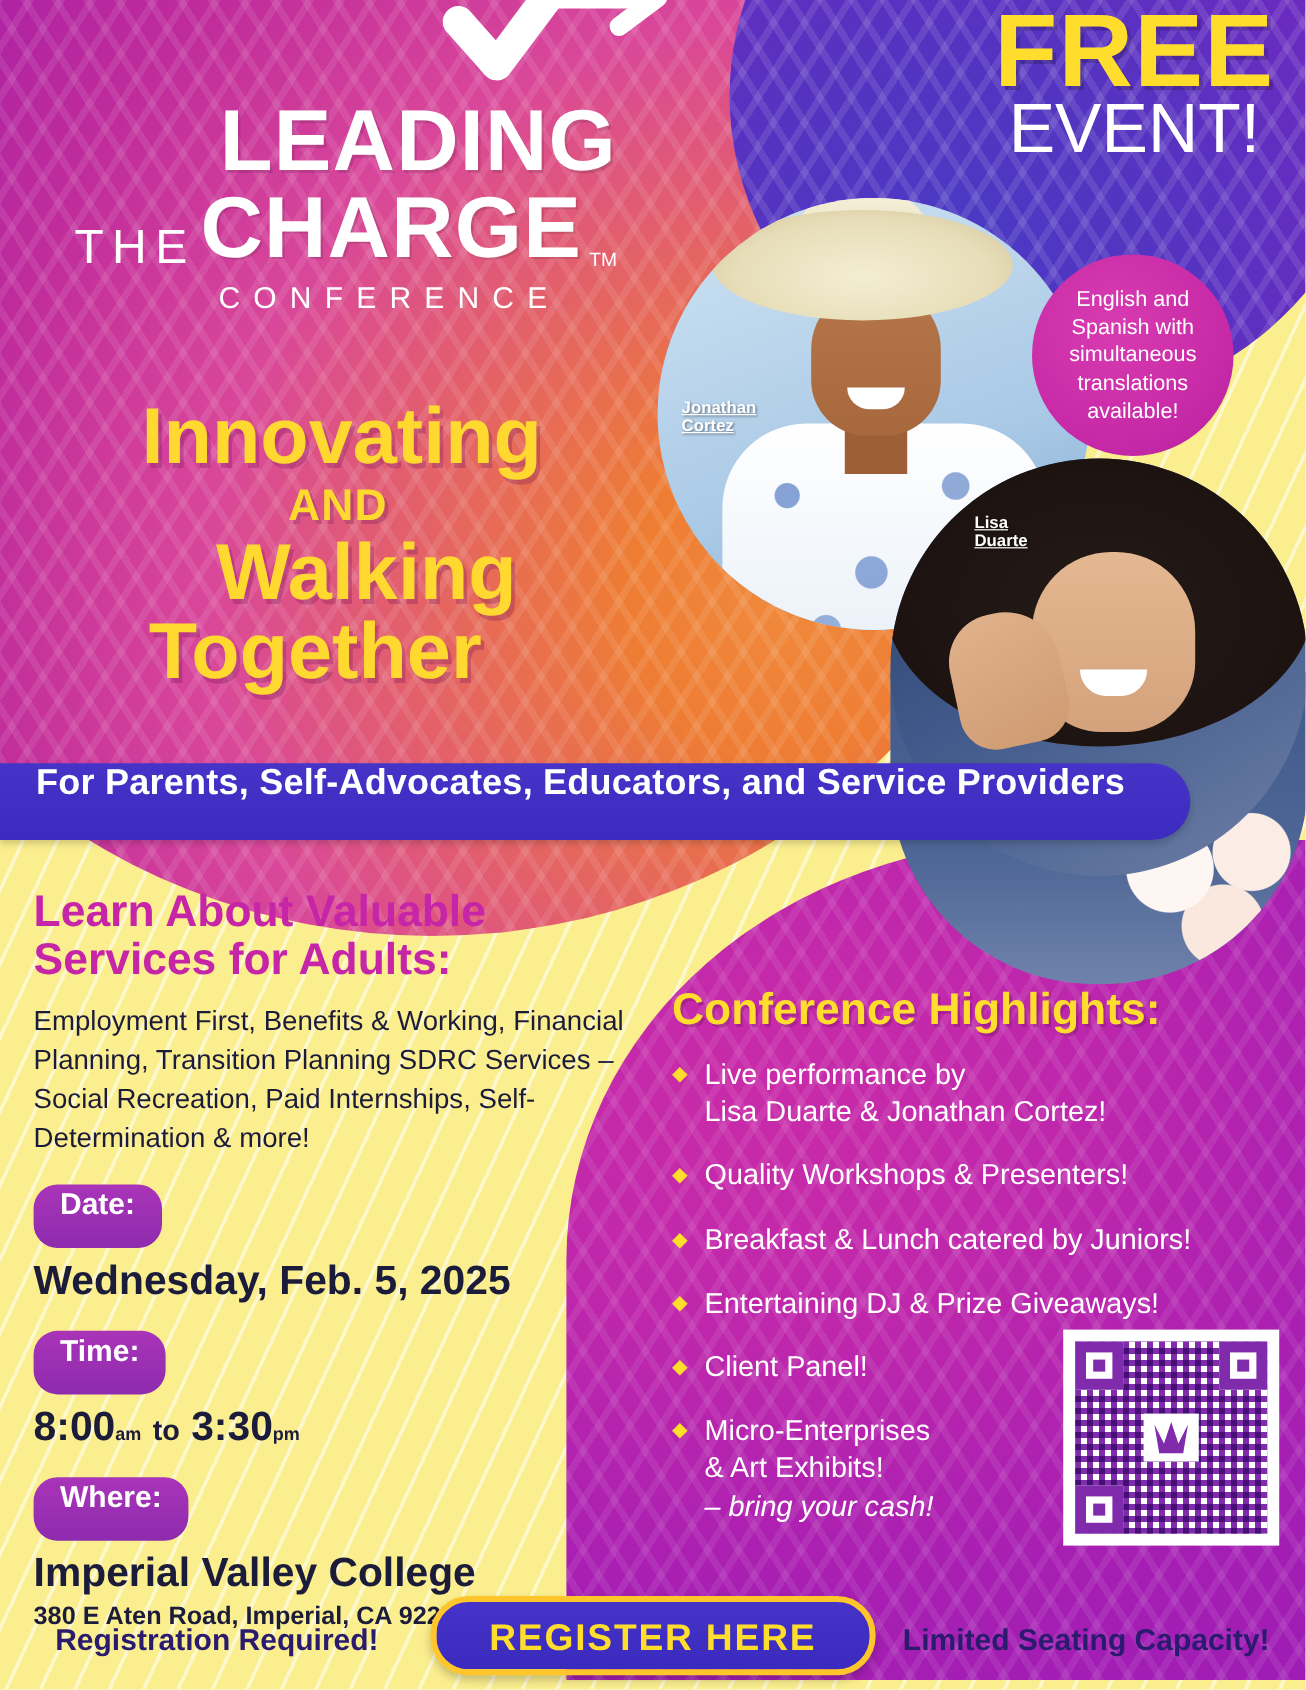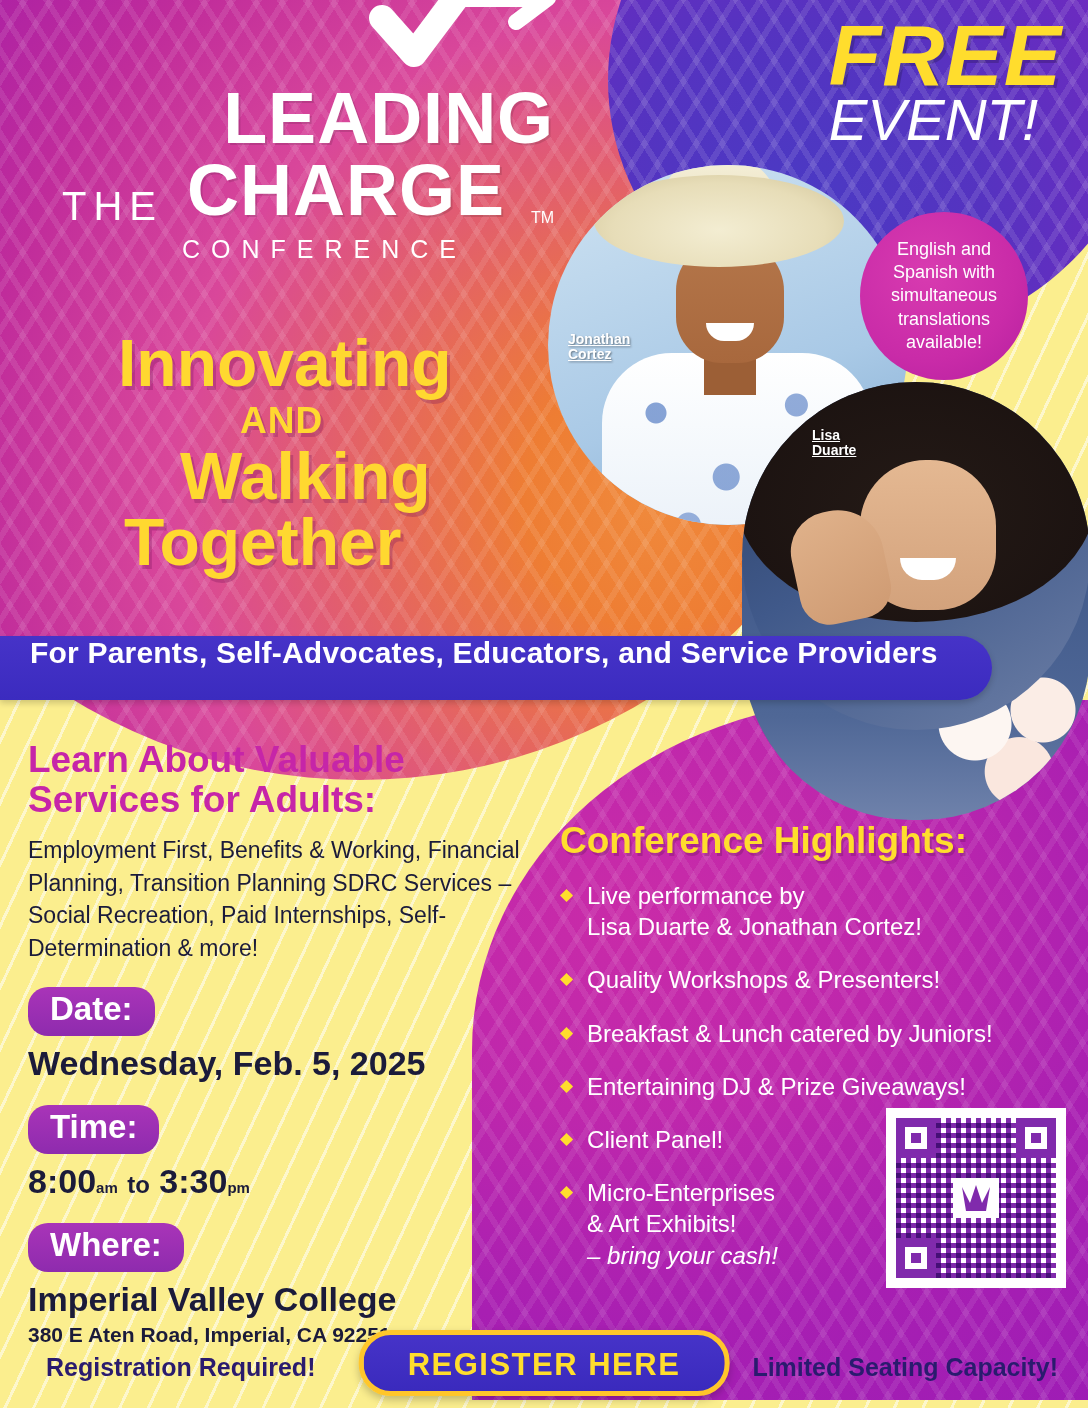--- a/index.html
+++ b/index.html
@@ -83,24 +83,23 @@
       repeating-linear-gradient(58deg,
         rgba(255,255,255,0.08) 0px, rgba(255,255,255,0.08) 6px,
         rgba(255,255,255,0) 6px, rgba(255,255,255,0) 22px),
       repeating-linear-gradient(-58deg,
         rgba(255,255,255,0.08) 0px, rgba(255,255,255,0.08) 6px,
         rgba(255,255,255,0) 6px, rgba(255,255,255,0) 22px);
   }
 
   
   .free-event {
-    position:absolute; right: 26px; top: 18px;
-    text-align: left; line-height: 0.88;
+    position:absolute; right: 26px; top: 6px;
+    text-align: center; line-height: 0.88;
     z-index: 12;
-    font-style: italic;
   }
   .free-event .free {
     font-size: 86px; font-weight: 800; color: #FFDD2D;
     letter-spacing: 1px;
     text-shadow: 3px 3px 0 rgba(0,0,0,0.18);
   }
   .free-event .evt {
     font-size: 58px; font-weight: 500; color: #FFFFFF;
     letter-spacing: 0px;
   }
@@ -109,21 +108,21 @@
   .logo {
     position:absolute; left: 62px; top: 84px; z-index: 11;
     color: #fff;
   }
   .logo .l1 {
     font-size: 72px; font-weight: 800; letter-spacing: 1px;
     line-height: 0.95;
     text-shadow: 2px 2px 0 rgba(0,0,0,0.12);
     text-align: right;
   }
-  .logo .l2 { display:flex; align-items:flex-end; gap: 24px; line-height:0.95; margin-top: 4px;}
+  .logo .l2 { display:flex; align-items:flex-end; gap: 4px; line-height:0.95; margin-top: 4px;}
   .logo .the { font-size: 40px; font-weight: 400; letter-spacing: 7px; }
   .logo .charge { font-size: 72px; font-weight: 800; letter-spacing: 1px; text-shadow: 2px 2px 0 rgba(0,0,0,0.12);}
   .logo .tm { font-size: 16px; vertical-align: super; font-weight: 400; margin-left:2px;}
   .logo .conf {
     font-size: 25px; font-weight: 400; letter-spacing: 11px;
     margin-top: 10px; margin-left: 120px;
   }
   .logo-mark {
     position:absolute; left: 352px; top: -42px;
     width: 210px; height: 130px;
@@ -262,22 +261,22 @@
     position:absolute; left: 28px; top: 740px; width: 500px; z-index: 12;
   }
   .learn-title {
     color:#C625A8; font-size: 37px; font-weight: 800; line-height: 1.08;
   }
   .learn-body {
     color:#1B1B3A; font-size: 23px; line-height: 1.42; margin-top: 14px;
   }
   .pill {
     display:inline-block; background: linear-gradient(180deg,#A934B8,#8E2BAE);
-    color:#fff; font-size: 33px; font-weight: 800;
-    padding: 3px 22px 8px; border-radius: 20px;
+    color:#fff; font-size: 25px; font-weight: 800;
+    padding: 3px 22px 21px; border-radius: 20px;
   }
   .detail-block { margin-top: 22px; }
   .detail-val {
     color:#1B1B3A; font-weight: 800; margin-top: 8px;
   }
   .v-date { font-size: 34px; }
   .v-time { font-size: 34px; }
   .v-time small { font-size: 15px; font-weight:700; }
   .v-where { font-size: 34px; }
   .v-addr { font-size: 21px; font-weight: 600; margin-top: 4px; color:#1B1B3A;}

